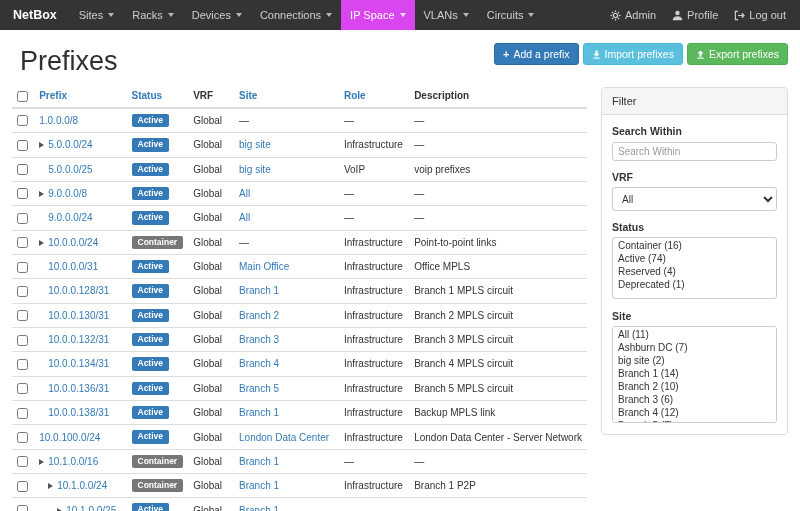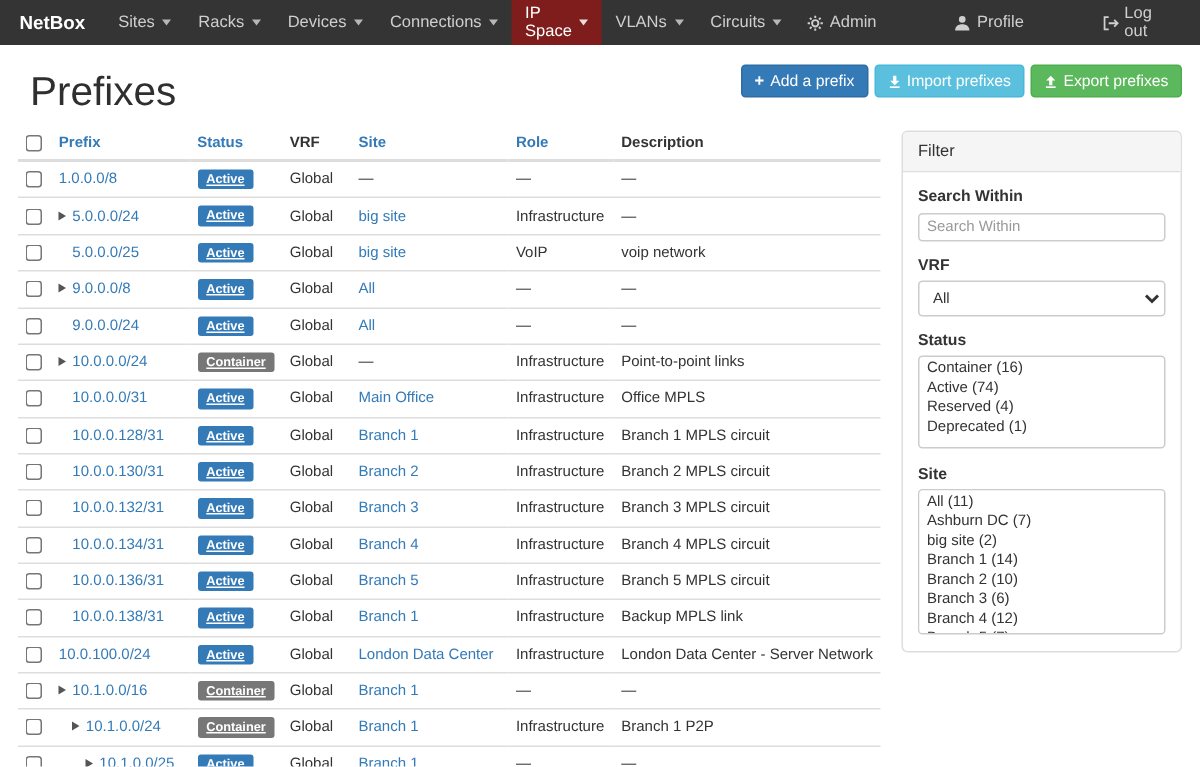--- a/index.html
+++ b/index.html
@@ -5,24 +5,24 @@
   * { box-sizing: border-box; }
   html,body { margin:0; padding:0; width:800px; height:511px; overflow:hidden;
     font-family:"Liberation Sans","DejaVu Sans",sans-serif; background:#fff; color:#333; }
 
   
   .navbar { height:30px; background:#343434; display:flex; align-items:stretch;
     font-size:11px; color:#cfcfcf; }
   .brand { display:flex; align-items:center; padding:0 13px; color:#fff; font-weight:bold; font-size:12.5px; }
   .nav-menu { display:flex; align-items:stretch; flex:1; }
   .nav-item { display:flex; align-items:center; padding:0 9px; color:#cfcfcf; cursor:pointer; text-decoration:none; }
-  .nav-item.active { background:#7f1d1d; color:#fff; }
+  .nav-item.active { background:#d946ef; color:#fff; }
   .caret { display:inline-block; width:0; height:0; border-left:3px solid transparent;
     border-right:3px solid transparent; border-top:4px solid currentColor; margin-left:5px; opacity:.85; }
-  .nav-right { display:flex; align-items:stretch; margin-right:6px;gap:36px; }
+  .nav-right { display:flex; align-items:stretch; margin-right:6px; }
   .nav-right a { display:flex; align-items:center; gap:4px; padding:0 8px; color:#cfcfcf; text-decoration:none; }
   .nav-right svg { display:block; }
 
   
   .container { padding:0 12px; }
   .header-row { display:flex; align-items:flex-start; justify-content:space-between; }
   h1 { font-size:27px; font-weight:400; color:#2f2f2f; margin:16px 0 8px 8px; }
   .actions { margin-top:13px; display:flex; gap:4px; }
   .btn { display:inline-flex; align-items:center; gap:4px; font-size:10.5px; color:#fff;
     padding:4px 8px; border-radius:3px; border:1px solid transparent; cursor:pointer;
@@ -43,21 +43,21 @@
   td { padding:5px 5px; border-top:1px solid #ddd; white-space:nowrap; vertical-align:middle; }
   tr:first-child td { border-top:none; }
   .col-check { width:24px; }
   .col-prefix { width:100px; }
   .col-status { width:56px; }
   .col-vrf { width:56px; }
   .col-site { width:112px; }
   .col-role { width:72px; }
   a.tbl-link { color:#337ab7; text-decoration:none; }
   .badge { display:inline-block; padding:2px 6px; font-size:8.5px; font-weight:bold;
-    color:#fff; border-radius:2px; line-height:1.1;text-decoration:underline; }
+    color:#fff; border-radius:2px; line-height:1.1; }
   .tri { display:inline-block; width:0; height:0; border-top:3.5px solid transparent;
     border-bottom:3.5px solid transparent; border-left:5px solid #555; margin-right:4px; }
   input[type=checkbox] { width:11px; height:11px; margin:0; vertical-align:middle; }
 
   
   .sidebar { width:187px; flex:0 0 187px; margin-top:2px; }
   .panel { border:1px solid #ddd; border-radius:4px; margin-bottom:14px; background:#fff; }
   .panel-heading { background:#f5f5f5; border-bottom:1px solid #ddd; padding:7px 10px;
     font-size:11px; color:#333; border-radius:3px 3px 0 0; }
   .panel-body { padding:10px; }
@@ -216,21 +216,21 @@
               <td class="col-role">Infrastructure</td>
               <td>—</td>
             </tr>
             <tr>
               <td class="col-check"><input type="checkbox" style=""></td>
               <td class="col-prefix"><span style="padding-left: 9px;"><a class="tbl-link">5.0.0.0/25</a></span></td>
               <td class="col-status"><span class="badge" style="background: rgb(51, 122, 183);">Active</span></td>
               <td class="col-vrf">Global</td>
               <td class="col-site"><a class="tbl-link">big site</a></td>
               <td class="col-role">VoIP</td>
-              <td>voip network</td>
+              <td>voip prefixes</td>
             </tr>
             <tr>
               <td class="col-check"><input type="checkbox" style=""></td>
               <td class="col-prefix"><span style="padding-left: 0px;"><span class="tri"></span><a class="tbl-link">9.0.0.0/8</a></span></td>
               <td class="col-status"><span class="badge" style="background: rgb(51, 122, 183);">Active</span></td>
               <td class="col-vrf">Global</td>
               <td class="col-site"><a class="tbl-link">All</a></td>
               <td class="col-role">—</td>
               <td>—</td>
             </tr>

